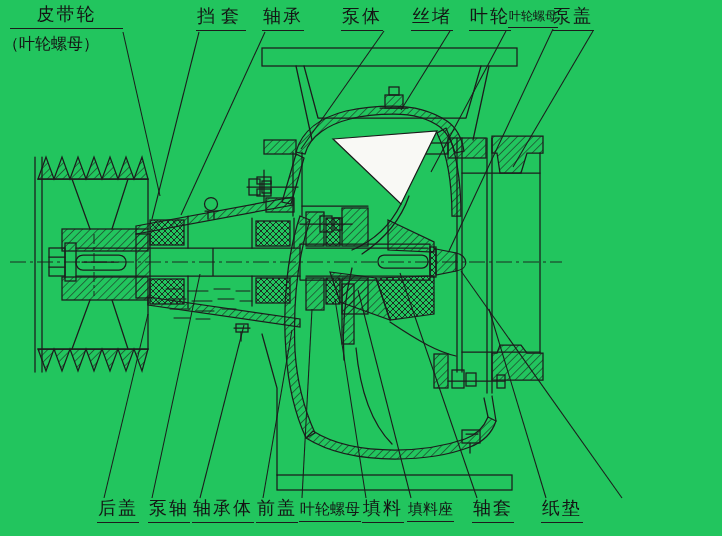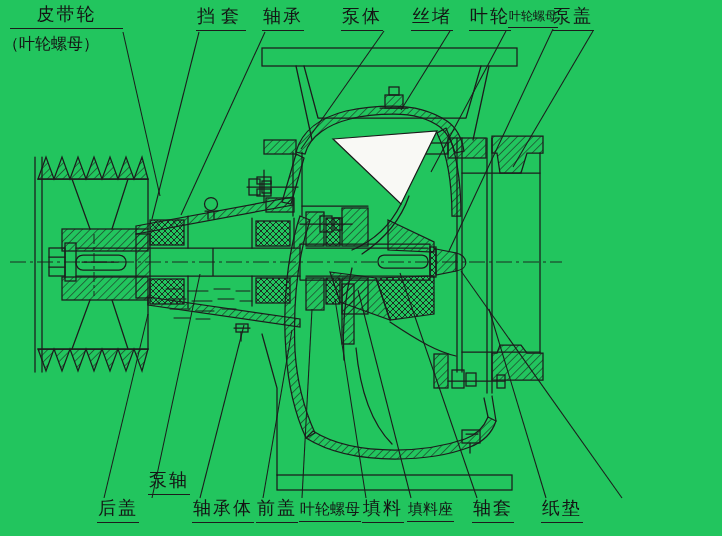--- a/index.html
+++ b/index.html
@@ -184,21 +184,21 @@
   <div class="lbl" style="left:2px;top:35px;font-size:16px;letter-spacing:0;">（叶轮螺母）</div>
   <div class="lbl u" style="left:196px;top:6px;letter-spacing:6px;">挡套</div>
   <div class="lbl u" style="left:262px;top:6px;">轴承</div>
   <div class="lbl u" style="left:341px;top:6px;">泵体</div>
   <div class="lbl u" style="left:411px;top:6px;">丝堵</div>
   <div class="lbl u" style="left:469px;top:6px;">叶轮</div>
   <div class="lbl u small" style="left:508px;top:10px;">叶轮螺母</div>
   <div class="lbl u" style="left:552px;top:6px;">泵盖</div>
 
   <div class="lbl u" style="left:97px;top:498px;text-align:right;">后盖</div>
-  <div class="lbl u" style="left:148px;top:470px;">泵轴</div>
+  <div class="lbl u" style="left:148px;top:498px;">泵轴</div>
   <div class="lbl u" style="left:192px;top:498px;">轴承体</div>
   <div class="lbl u" style="left:256px;top:498px;">前盖</div>
   <div class="lbl u mid" style="left:299px;top:501px;">叶轮螺母</div>
   <div class="lbl u" style="left:362px;top:498px;">填料</div>
   <div class="lbl u mid" style="left:407px;top:501px;">填料座</div>
   <div class="lbl u" style="left:472px;top:498px;">轴套</div>
   <div class="lbl u" style="left:541px;top:498px;">纸垫</div>
 
 </div>
 

